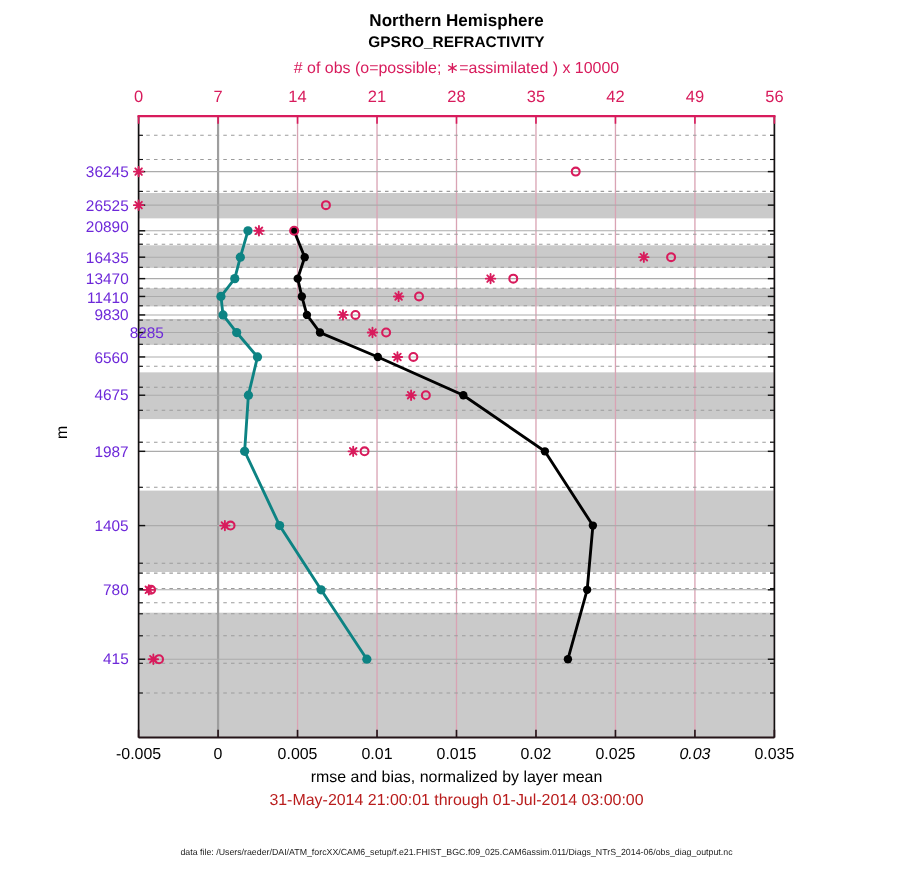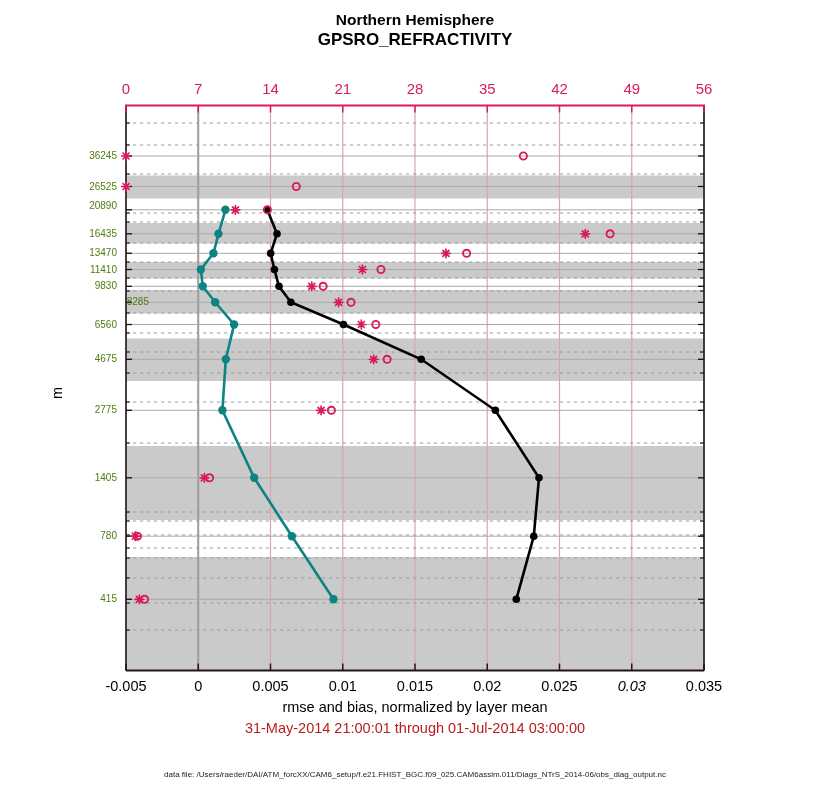--- a/index.html
+++ b/index.html
@@ -1,24 +1,24 @@
 <!DOCTYPE html>
 <html><head>
 <meta charset="utf-8">
 <style>
   html,body{margin:0;padding:0;background:#fff;}
   #canvas{position:relative;width:830px;height:800px;background:#fff;overflow:hidden;
           font-family:"Liberation Sans",sans-serif;-webkit-font-smoothing:antialiased;}
   #chart-svg{position:absolute;left:0;top:0;}
   .title1{position:absolute;left:0;right:0;top:11px;text-align:center;font-size:15.5px;font-weight:bold;color:#000;}
-  .title2{position:absolute;left:0;right:0;top:30px;text-align:center;font-size:17px;font-weight:bold;color:#000;}
+  .title2{position:absolute;left:0;right:0;top:30px;text-align:center;font-size:14px;font-weight:bold;color:#000;}
   .obs-label{position:absolute;left:0;right:0;top:53px;text-align:center;font-size:14.5px;}
   .tick-top{position:absolute;top:80px;width:48px;margin-left:-24px;text-align:center;font-size:15px;}
   .tick-bottom{position:absolute;top:678px;width:60px;margin-left:-30px;text-align:center;font-size:14.5px;color:#000;}
-  .ylab{position:absolute;left:0;width:117px;text-align:right;font-size:10px;color:#4d7c0f;height:16px;line-height:16px;}
+  .ylab{position:absolute;left:0;width:117px;text-align:right;font-size:14px;color:#6d28d9;height:16px;line-height:16px;}
   .yaxis-name{position:absolute;left:51px;top:385px;font-size:14.5px;color:#000;transform:rotate(-90deg);}
   .xlabel{position:absolute;left:0;right:0;top:699px;text-align:center;font-size:14.5px;color:#000;}
   .date-range{position:absolute;left:0;right:0;top:720px;text-align:center;font-size:14.5px;color:#b91c1c;}
   .datafile{position:absolute;left:0;right:0;top:770px;text-align:center;font-size:8px;color:#1c1c1c;letter-spacing:0px;}
   .legend{position:absolute;left:133px;top:112px;}
   .legend-row{display:flex;align-items:center;height:21px;}
   .legend-sample{position:relative;width:38px;height:3px;margin-right:7px;}
   .legend-dot{position:absolute;left:50%;top:50%;transform:translate(-50%,-50%);width:9px;height:9px;border-radius:50%;}
   .legend-label{font-size:14px;color:#0808e0;}
 </style>
@@ -229,20 +229,21 @@
       <path d="M200.1428571428571 477.8H208.74285714285713M204.44285714285712 473.5V482.1M201.44285714285712 474.8L207.44285714285712 480.8M201.44285714285712 480.8L207.44285714285712 474.8" stroke="#d81b5c" stroke-width="1.7" fill="none" stroke-linecap="round"></path>
       <circle cx="209.60357142857143" cy="477.8" r="3.6" fill="none" stroke="#d81b5c" stroke-width="1.9"></circle>
       <path d="M130.9892857142857 536.2H139.58928571428572M135.2892857142857 531.9000000000001V540.5M132.2892857142857 533.2L138.2892857142857 539.2M132.2892857142857 539.2L138.2892857142857 533.2" stroke="#d81b5c" stroke-width="1.7" fill="none" stroke-linecap="round"></path>
       <circle cx="137.35357142857143" cy="536.2" r="3.6" fill="none" stroke="#d81b5c" stroke-width="1.9"></circle>
       <path d="M135.11785714285713 599.3H143.71785714285716M139.41785714285714 595V603.5999999999999M136.41785714285714 596.3L142.41785714285714 602.3M136.41785714285714 602.3L142.41785714285714 596.3" stroke="#d81b5c" stroke-width="1.7" fill="none" stroke-linecap="round"></path>
       <circle cx="144.57857142857142" cy="599.3" r="3.6" fill="none" stroke="#d81b5c" stroke-width="1.9"></circle>
     </svg>
 
   <div class="title1">Northern Hemisphere</div>
   <div class="title2">GPSRO_REFRACTIVITY</div>
+  <div class="obs-label" id="obs-label" style="color: rgb(216, 27, 92);"># of obs (o=possible; ∗=assimilated ) x 10000</div>
 
   <div id="tick-layer">
       <div class="tick-top" style="left: 126px; color: rgb(216, 27, 92);">0</div>
       <div class="tick-top" style="left: 198.25px; color: rgb(216, 27, 92);">7</div>
       <div class="tick-top" style="left: 270.5px; color: rgb(216, 27, 92);">14</div>
       <div class="tick-top" style="left: 342.75px; color: rgb(216, 27, 92);">21</div>
       <div class="tick-top" style="left: 415px; color: rgb(216, 27, 92);">28</div>
       <div class="tick-top" style="left: 487.25px; color: rgb(216, 27, 92);">35</div>
       <div class="tick-top" style="left: 559.5px; color: rgb(216, 27, 92);">42</div>
       <div class="tick-top" style="left: 631.75px; color: rgb(216, 27, 92);">49</div>
@@ -259,21 +260,21 @@
       <div class="ylab" style="top: 148px;">36245</div>
       <div class="ylab" style="top: 178.5px;">26525</div>
       <div class="ylab" style="top: 198px;">20890</div>
       <div class="ylab" style="top: 225.8px;">16435</div>
       <div class="ylab" style="top: 245.3px;">13470</div>
       <div class="ylab" style="top: 261.5px; text-align: right;">11410</div>
       <div class="ylab" style="top: 278.3px;">9830</div>
       <div class="ylab" style="top: 294.3px; padding-left: 32px;">8285</div>
       <div class="ylab" style="top: 316.5px;">6560</div>
       <div class="ylab" style="top: 351.3px;">4675</div>
-      <div class="ylab" style="top: 402.3px;">2775</div>
+      <div class="ylab" style="top: 402.3px;">1987</div>
       <div class="ylab" style="top: 469.8px;">1405</div>
       <div class="ylab" style="top: 528.2px;">780</div>
       <div class="ylab" style="top: 591.3px;">415</div>
     </div>
 
   <div class="yaxis-name">m</div>
   <div class="xlabel">rmse and bias, normalized by layer mean</div>
   <div class="date-range">31-May-2014 21:00:01 through 01-Jul-2014 03:00:00</div>
   <div class="datafile">data file: /Users/raeder/DAI/ATM_forcXX/CAM6_setup/f.e21.FHIST_BGC.f09_025.CAM6assim.011/Diags_NTrS_2014-06/obs_diag_output.nc</div>
 

